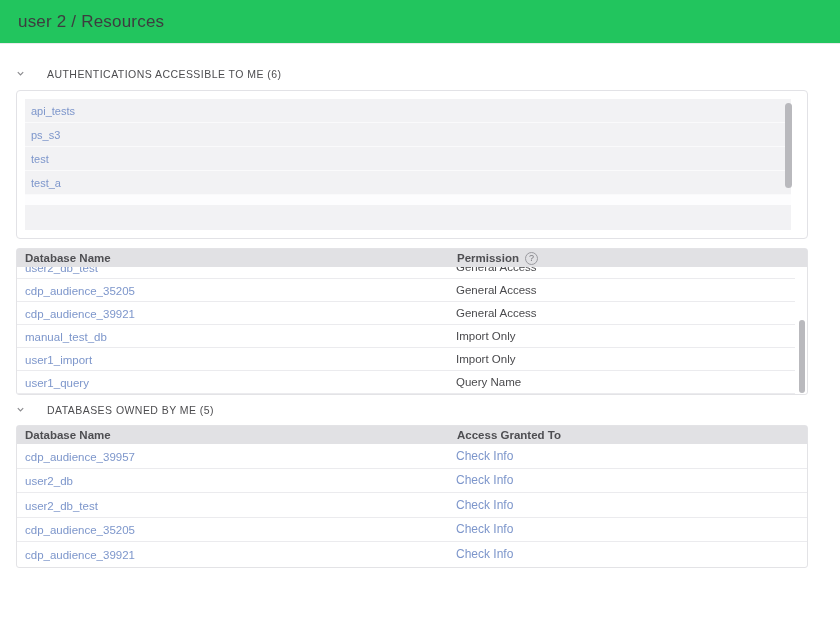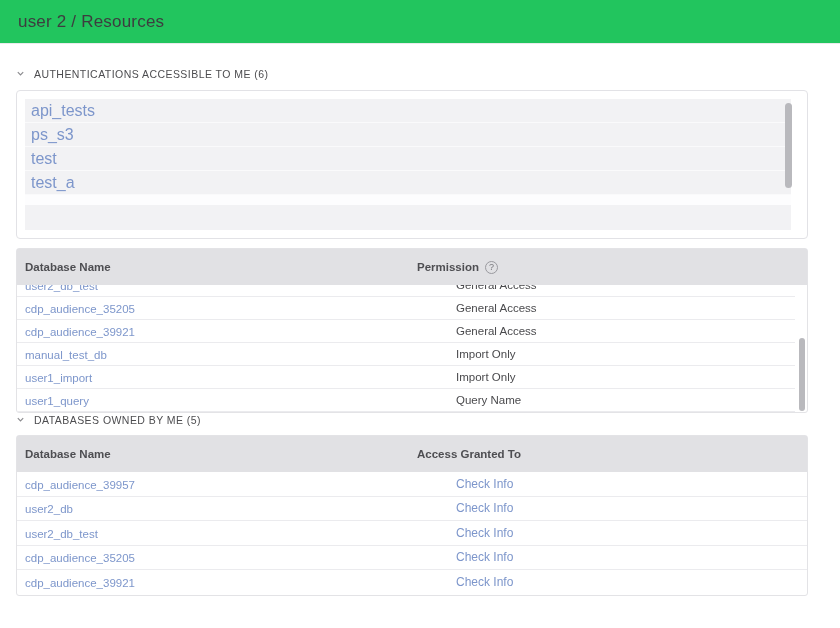--- a/index.html
+++ b/index.html
@@ -8,44 +8,44 @@
   .app { position:relative; width:840px; height:628px; background:#fff; overflow:hidden; }
 
   
   .page-header { height:44px; display:flex; align-items:center; padding:0 18px;
                  border-bottom:1px solid #eaeaec; background:#22c55e; }
   .page-title { font-size:17px; font-weight:400; color:#3d3d3f; letter-spacing:.2px; }
 
   .content { padding:0 16px; }
 
   
-  .sec-head { display:flex; align-items:center; gap:9px; height:13px;
+  .sec-head { display:flex; align-items:center; gap:22px; height:13px;
               font-size:10.5px; color:#4d4d50; letter-spacing:.45px; cursor:pointer; }
   .sec-head .chev { width:9px; height:9px; flex:0 0 auto; display:block; }
   .sec-head.auth    { margin-top:23px; }
   .sec-head.granted { margin-top:17px; }
-  .sec-head.owned   { margin-top:0;text-align:center; }
+  .sec-head.owned   { margin-top:8px;text-align:center; }
 
   
   .auth-panel { margin-top:10px; width:792px; height:149px;
                 border:1px solid #e2e2e6; border-radius:4px; background:#fff;
                 padding:8px 16px 8px 8px; position:relative; }
   .auth-list { position:relative; height:131px; background:#f2f2f4; overflow:hidden; }
   .auth-item { height:24px; display:flex; align-items:center; padding-left:6px;
                border-bottom:1px solid #fafafb; }
-  .auth-item a { font-size:16px; color:#7d96cb; text-decoration:none; cursor:pointer; }
+  .auth-item a { font-size:11px; color:#7d96cb; text-decoration:none; cursor:pointer; }
   .auth-partial { height:10px; background:#fdfdfe; }
   .auth-scroll-thumb { position:absolute; top:12px; right:15px; width:7px; height:85px;
                        background:#b9b9bd; border-radius:4px; }
 
   
   .tbl { margin-top:9px; width:792px; border:1px solid #e3e3e6; border-radius:3px;
          background:#fff; position:relative; }
-  .t-head { display:flex; align-items:center; height:36px; background:#e1e1e4;
-            font-size:11.5px; font-weight:700; color:#4e4e52; }
+  .t-head { display:flex; align-items:center; height:18px; background:#e1e1e4;
+            font-size:11.5px; font-weight:700; color:#4e4e52;gap:40px; }
   .th-name { width:400px; padding-left:8px; }
   .th-second { flex:1; display:flex; align-items:center; gap:6px; }
   .help-icon { width:13px; height:13px; border:1px solid #9a9a9f; border-radius:50%;
                display:flex; align-items:center; justify-content:center;
                font-size:9px; font-weight:400; color:#77777c; cursor:pointer; }
   .t-body { position:relative; overflow:hidden; }
   .tbl-granted .t-body { height:127px; }
   .tbl-granted .t-rows { transform:translateY(-11px); }
   .t-row { display:flex; align-items:center; height:23px; border-bottom:1px solid #ebebee; }
   .tbl-granted .t-row { margin-right:12px; }

